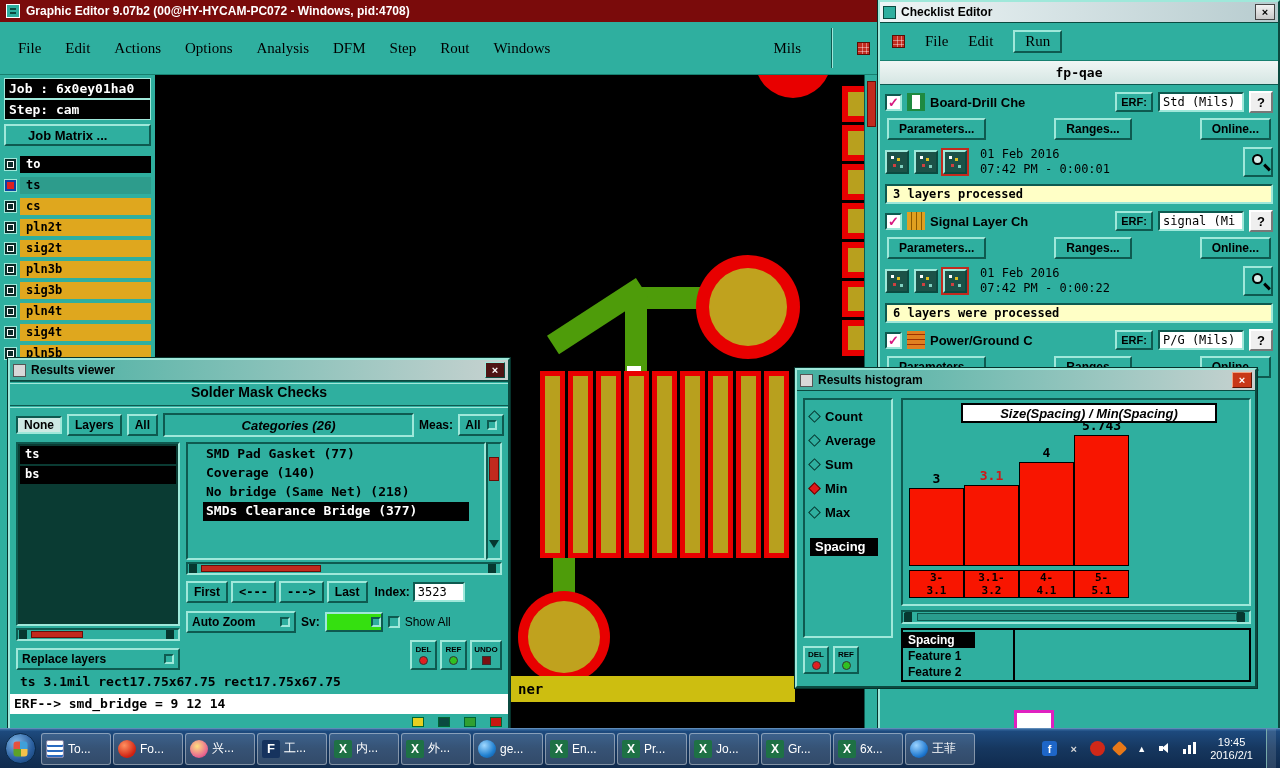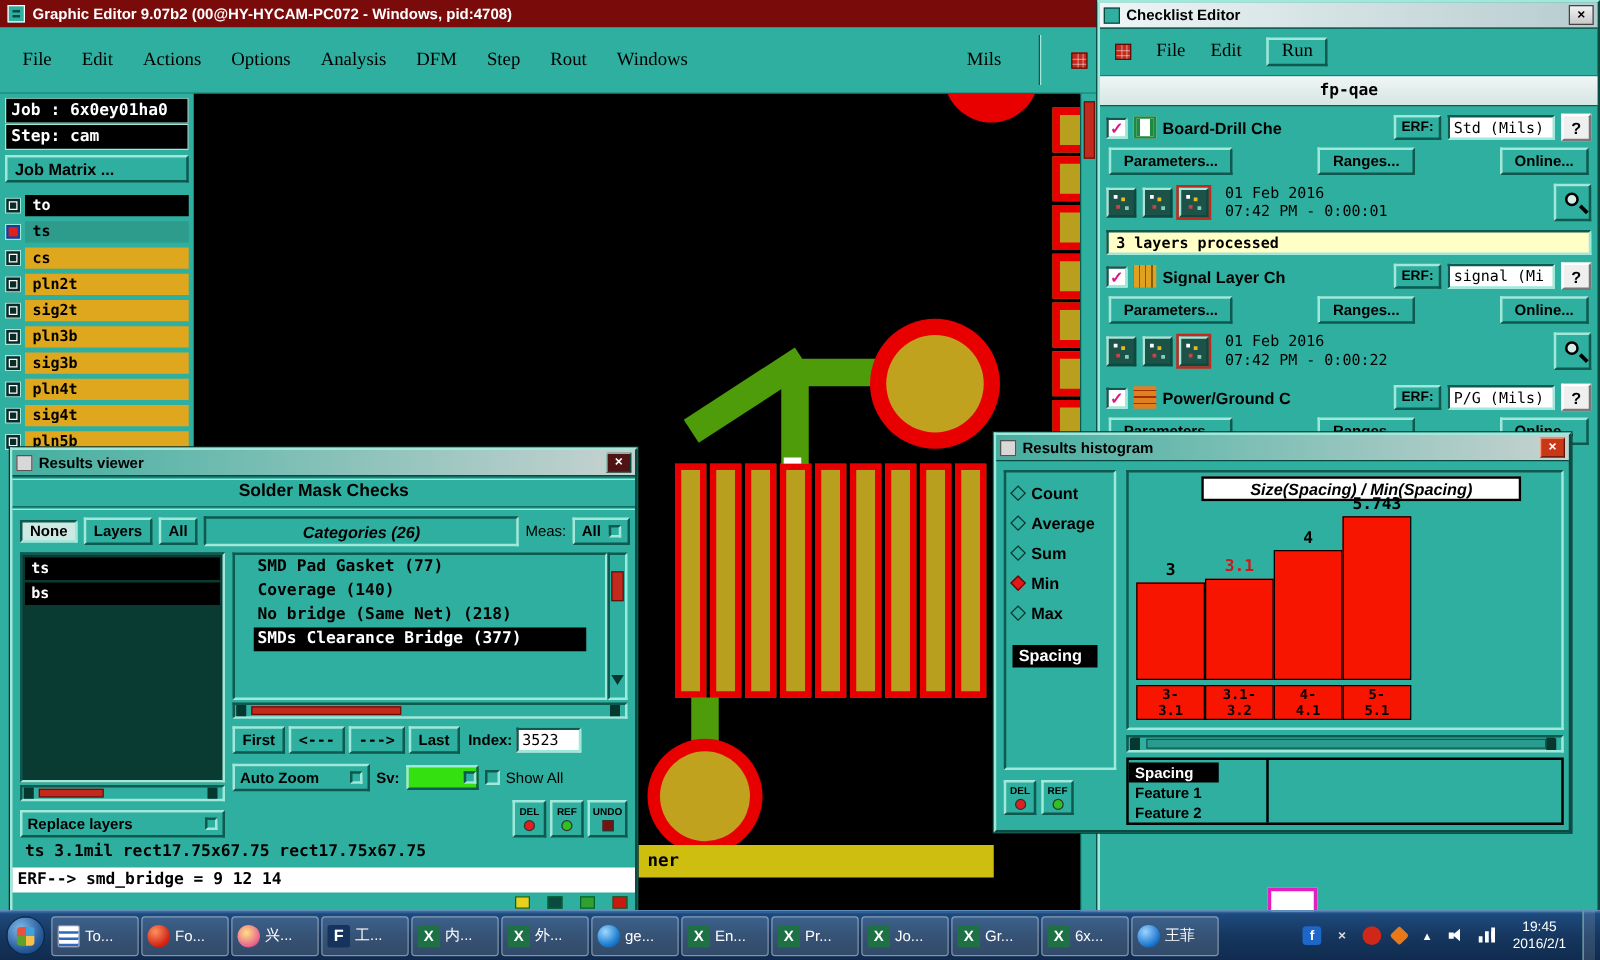--- a/index.html
+++ b/index.html
@@ -43,21 +43,21 @@
   font-family:"Liberation Serif",serif;font-size:15px;color:#000;border-bottom:1px solid #178070}
 #gmenubar .mi{white-space:nowrap}
 #gmenubar .sep{width:2px;height:40px;border-left:1px solid #0E5A50;border-right:1px solid #9FE8DA;margin-left:6px}
 .gridicon{width:13px;height:13px;background:#C22A1E;border:1px solid #5A0E06;position:relative;flex:0 0 auto}
 .gridicon:before{content:"";position:absolute;inset:0;background:
   linear-gradient(#fff6,#fff6) 0 4px/13px 1px no-repeat,linear-gradient(#fff6,#fff6) 0 8px/13px 1px no-repeat,
   linear-gradient(#fff6,#fff6) 4px 0/1px 13px no-repeat,linear-gradient(#fff6,#fff6) 8px 0/1px 13px no-repeat}
 
 #gsidebar{position:absolute;left:0;top:75px;width:155px;height:693px;background:#2FAF9F;padding:3px 4px}
 .jobbox{background:#000;border:1px solid #9FE8DA;color:#fff;font:bold 13px "DejaVu Sans Mono",monospace;padding:2px 4px;height:21px;white-space:nowrap;overflow:hidden}
-#jobmatrix{height:22px;margin-top:4px;justify-content:flex-start;padding-left:6px;font-size:13px}
+#jobmatrix{height:22px;margin-top:4px;justify-content:flex-start;padding-left:22px;font-size:13px}
 #layerlist{margin-top:8px}
 .lrow{display:flex;align-items:center;gap:3px;height:21px}
 .lchk{width:13px;height:13px;background:#0B2B28;border:1px solid #9FE8DA;display:flex;align-items:center;justify-content:center}
 .lchk i{display:block;width:7px;height:7px;border:1px solid #fff}
 .lchk.cur{background:#1040A0}.lchk.cur i{background:#E02020;border-color:#E02020}
 .lbar{flex:1;height:17px;background:#DFA71E;color:#000;font:bold 12px "DejaVu Sans Mono",monospace;
   padding:1px 0 0 6px;white-space:nowrap;overflow:hidden;position:relative}
 .lbar.black{background:#000;color:#fff}
 .lbar.teal{background:#2D9C8C}
 
@@ -128,21 +128,21 @@
 .minibtn{width:27px;height:30px;display:flex;flex-direction:column;align-items:center;justify-content:center;gap:2px;font-size:8px;font-weight:bold}
 .dot{width:9px;height:9px;border-radius:50%;border:1px solid #333}
 .dot.red{background:#E02020}.dot.green{background:#30C020}.dot.maroon{background:#7A1010;border-radius:0}
 #rvstatus1{left:2px;top:314px;width:494px;height:18px;font:bold 13px "DejaVu Sans Mono",monospace;color:#000;padding-left:8px;white-space:nowrap}
 #rvstatus2{left:0;top:334px;width:498px;height:20px;background:#fff;font:bold 13px "DejaVu Sans Mono",monospace;color:#000;padding:2px 0 16px 4px;white-space:nowrap}
 #rvicons{left:0;top:356px;width:498px;height:12px;display:flex;justify-content:flex-end;align-items:center;gap:14px;padding-right:6px}
 .bi{width:12px;height:10px;border:1px solid #063}
 .bi-yellow{background:#E8D020}.bi-dark{background:#0B4A40}.bi-green{background:#30A030}.bi-red{background:#C81810}
 
 
-#rhwin{left:795px;top:346px;width:462px;height:320px;z-index:30}
+#rhwin{left:795px;top:368px;width:462px;height:320px;z-index:30}
 #rh-stats{position:absolute;left:6px;top:28px;width:90px;height:240px;background:#2FAF9F;padding:4px 0 0 5px}
 .statrow{display:flex;align-items:center;gap:6px;height:24px}
 .diam{width:9px;height:9px;background:#2FAF9F;border:1px solid #063830;transform:rotate(45deg)}
 .diam.sel{background:#E01818;border-color:#5A0505}
 .statlab{font:bold 13px "Liberation Sans",sans-serif;color:#000}
 #rh-param{margin-top:14px;width:68px;height:18px;background:#000;color:#fff;font:bold 13px "Liberation Sans",sans-serif;padding:1px 0 0 5px}
 #rh-chart{position:absolute;left:104px;top:28px;width:350px;height:208px;background:#2FAF9F;overflow:hidden}
 #rh-title{position:absolute;left:58px;top:3px;width:256px;height:20px;background:#fff;border:2px solid #000;
   display:flex;align-items:center;justify-content:center;font:italic bold 13px "Liberation Sans",sans-serif;white-space:nowrap}
 .hbar{position:absolute;bottom:38px;width:55px;background:#F81500;border:1px solid #000}
@@ -403,20 +403,21 @@
             <i></i>
           </span>
         <span class="cl-date">
           <span>01 Feb 2016</span><br>
           <span>07:42 PM - 0:00:22</span>
         </span>
         <span class="tbtn cl-zoom">
             <span class="mag"></span>
           </span>
       </div>
+      <div class="cl-rowD">6 layers were processed</div>
     </div>
 
     <div class="cl-entry">
       <div class="cl-rowA">
         <span class="cl-check">
             <span>✓</span>
           </span>
         <span class="cl-ico ico-power"></span>
         <span class="cl-name">Power/Ground C</span>
         <span class="tbtn cl-erf">ERF:</span>
@@ -442,21 +443,21 @@
 
     <div class="rv-abs groove" style="left:0;top:21px;width:498px"></div>
     <div id="rvheader" class="rv-abs">Solder Mask Checks</div>
     <div class="rv-abs groove" style="left:0;top:45px;width:498px"></div>
 
     <div class="rv-abs" style="left:6px;top:52px;width:488px;height:26px;display:flex;align-items:center;gap:5px">
       <span class="filter-none">None</span>
       <span class="tbtn filterbtn">Layers</span>
       <span class="tbtn filterbtn">All</span>
       <span id="catpanel" class="sunk">Categories (26)</span>
-      <span style="font-weight:normal;font-size:12px">Meas:</span>
+      <span style="font-weight:bold;font-size:12px">Meas:</span>
       <span class="tbtn" style="width:46px;height:22px">
           <span>All</span>
           <span class="ddsq"></span>
         </span>
     </div>
 
     <div id="rv-llist" class="rv-abs sunk">
       <div class="li">ts</div>
       <div class="li">bs</div>
     </div>

